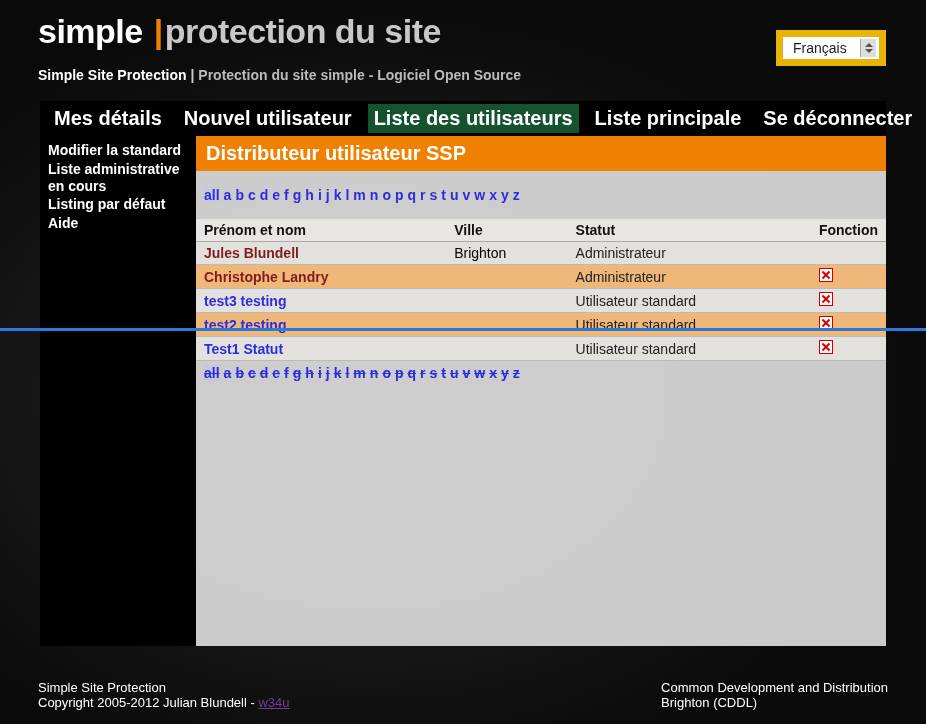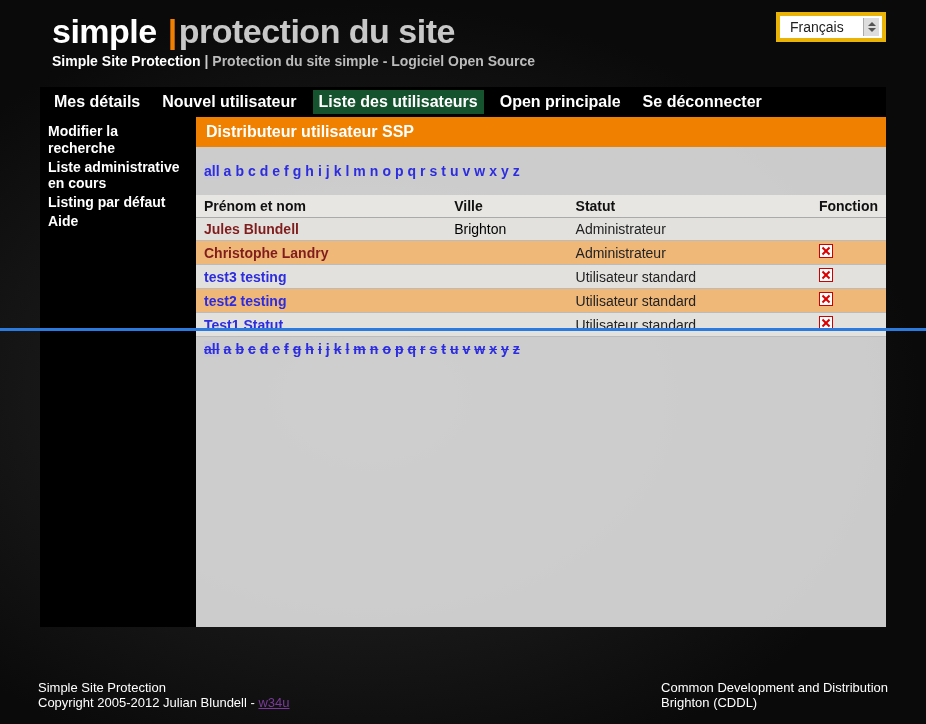--- a/index.html
+++ b/index.html
@@ -1,40 +1,40 @@
 <!DOCTYPE html>
 <html><head>
 <meta charset="utf-8">
 <style>
 *{margin:0;padding:0;box-sizing:border-box;font-family:Arial,Helvetica,sans-serif}
 body{background:#0a0a0a;width:926px;height:724px;overflow:hidden;position:relative}
 .bg{position:absolute;inset:0;background:radial-gradient(ellipse at 40% 55%,#2a2a2a 0%,#1a1a1a 35%,#0a0a0a 70%);z-index:0}
 .wrap{position:relative;z-index:1;width:100%;height:100%}
-.hdr{padding:12px 40px 8px 52px;display:flex;justify-content:space-between;align-items:flex-start}
+.hdr{padding:12px 40px 8px 38px;display:flex;justify-content:space-between;align-items:center}
 .hdr-l{}
 .ttl{font-size:34px;font-weight:bold;color:#fff;letter-spacing:-0.5px}
 .ttl .w1{color:#fff}
 .ttl .bar{color:#f08000;margin:0 2px}
 .ttl .w2{color:#c8c8c8}
-.sub{font-size:14px;color:#fff;margin-top:2px}
+.sub{font-size:14px;color:#fff;margin-top:16px}
 .sub .s1{font-weight:bold;color:#fff}
 .sub .sbar{color:#ccc;font-weight:bold}
 .sub .s2{color:#bbb;font-weight:bold}
-.lang{background:#fff;border:4px solid #eab308;padding:3px 26px 3px 10px;font-size:14px;position:relative;min-width:110px;color:#222}
+.lang{background:#fff;border:7px solid #eab308;padding:3px 26px 3px 10px;font-size:14px;position:relative;min-width:110px;color:#222}
 .lang .chev{position:absolute;right:3px;top:2px;bottom:2px;width:16px;background:#ddd;border-left:1px solid #aaa;display:flex;flex-direction:column;align-items:center;justify-content:center;gap:0}
 .lang .chev::before{content:"";border:4px solid transparent;border-bottom-color:#555;margin-bottom:1px}
 .lang .chev::after{content:"";border:4px solid transparent;border-top-color:#555;margin-top:1px}
 .nav{margin:10px 40px 0 40px;background:#000;padding:3px 8px;display:flex;gap:10px;align-items:center}
-.nav a{color:#fff;font-weight:bold;font-size:16px;text-decoration:none;padding:3px 6px;white-space:nowrap}
+.nav a{color:#fff;font-weight:bold;font-size:20px;text-decoration:none;padding:3px 6px;white-space:nowrap}
 .nav a.act{background:#14532d;color:#fff}
 .body{display:flex;margin:0 40px}
 .side{width:156px;background:#000;padding:6px 8px;min-height:50px}
 .side a{display:block;color:#fff;font-weight:bold;font-size:14px;text-decoration:none;line-height:1.2;margin-bottom:2px}
 .main{flex:1;background:rgba(220,220,220,0.92);min-height:510px}
-.mh{background:#f08000;color:#fff;font-weight:bold;font-size:16px;padding:6px 10px}
+.mh{background:#f08000;color:#fff;font-weight:bold;font-size:20px;padding:6px 10px}
 .alpha{padding:16px 8px;font-size:14px}
 .alpha a{color:#2c2ce0;font-weight:bold;text-decoration:none;margin-right:4px}
 .alpha a.sel{background:#c8c8d8}
 .tbl{width:100%;border-collapse:collapse}
 .tbl th{text-align:left;font-size:14px;font-weight:bold;color:#111;padding:3px 8px;border-bottom:1px solid #aaa;background:#e8e6e2}
 .tbl td{font-size:14px;padding:3px 8px;border-bottom:1px solid #bbb}
 .tbl tr.od{background:#e3e1de}
 .tbl tr.ev{background:#f0b878}
 .tbl td.nm a{color:#2c2ce0;font-weight:bold;text-decoration:none}
 .tbl tr.vis .nm a{color:#7f1d1d}
@@ -73,27 +73,27 @@
     <div class="lang">
       <span>Français</span>
       <span class="chev"></span>
     </div>
   </div>
 
   <div class="nav" id="nav">
       <a href="#">Mes détails</a>
       <a href="#">Nouvel utilisateur</a>
       <a href="#" class="act">Liste des utilisateurs</a>
-      <a href="#">Open principale</a>
+      <a href="#">Liste principale</a>
       <a href="#">Se déconnecter</a>
     </div>
 
   <div class="body">
     <div class="side" id="side">
-        <a href="#">Modifier la recherche</a>
+        <a href="#">Modifier la standard</a>
         <a href="#">Liste administrative en cours</a>
         <a href="#">Listing par défaut</a>
         <a href="#">Aide</a>
       </div>
     <div class="main">
       <div class="mh">Distributeur utilisateur SSP</div>
       <div class="alpha" id="alpha"><a href="#" class="sel">all</a><a href="#">a</a><a href="#">b</a><a href="#">c</a><a href="#">d</a><a href="#">e</a><a href="#">f</a><a href="#">g</a><a href="#">h</a><a href="#">i</a><a href="#">j</a><a href="#">k</a><a href="#">l</a><a href="#">m</a><a href="#">n</a><a href="#">o</a><a href="#">p</a><a href="#">q</a><a href="#">r</a><a href="#">s</a><a href="#">t</a><a href="#">u</a><a href="#">v</a><a href="#">w</a><a href="#">x</a><a href="#">y</a><a href="#">z</a></div>
       <table class="tbl">
         <thead>
             <tr>

